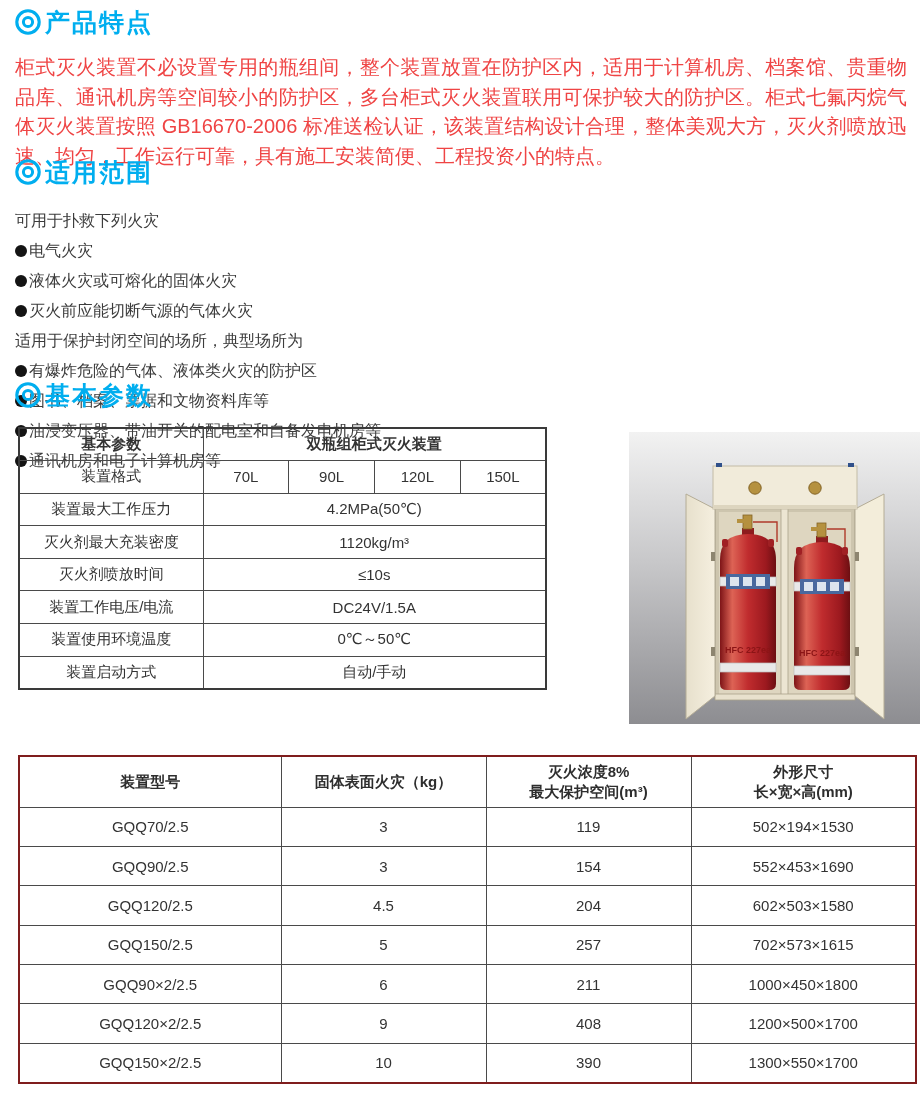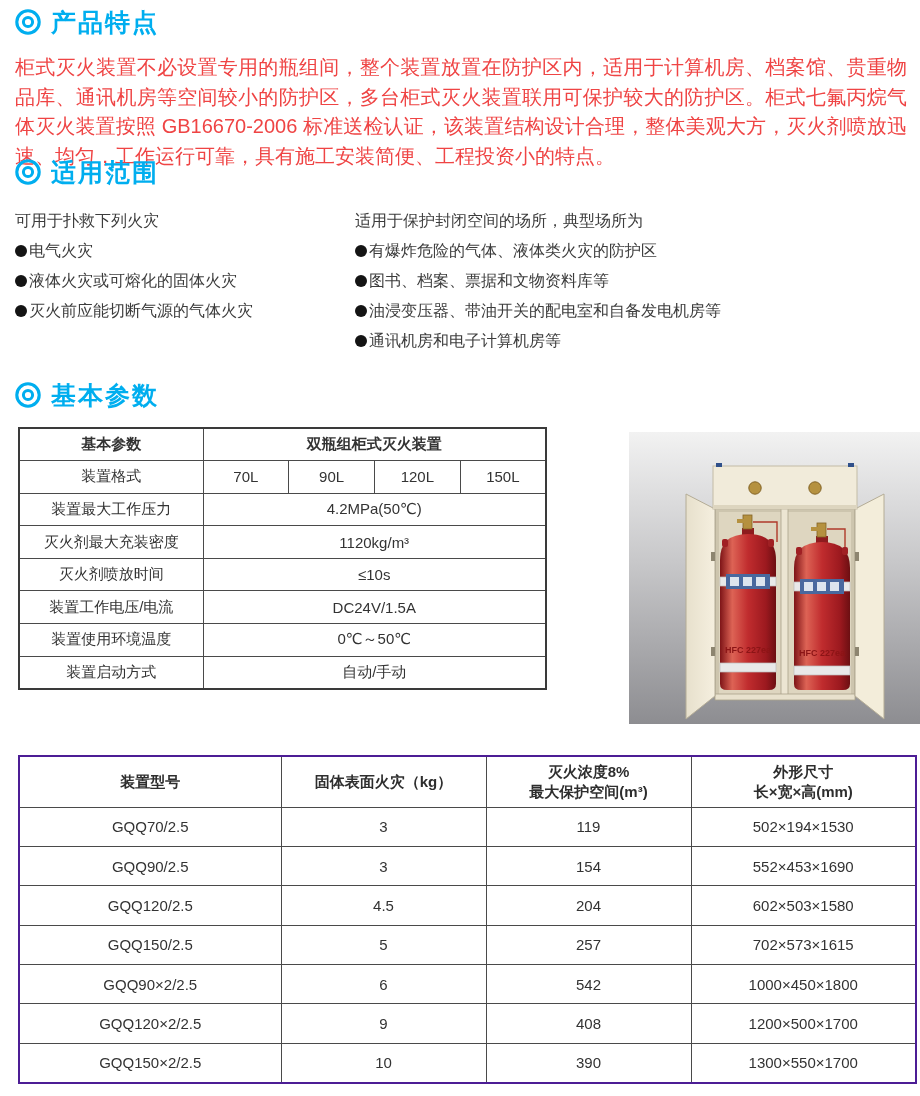--- a/index.html
+++ b/index.html
@@ -15,21 +15,21 @@
     background: #ffffff;
     overflow: hidden;
   }
 
   
   .sec-title {
     position: absolute;
     left: 14px;
     display: flex;
     align-items: center;
-    gap: 9px;
+    gap: 3px;
   }
   .sec-title h2 {
     font-size: 25px;
     font-weight: 700;
     letter-spacing: 2px;
     color: #00aeef;
     line-height: 1;
   }
   .bullseye { width: 28px; height: 28px; display: block; }
 
@@ -45,20 +45,21 @@
     color: #ef4444;
   }
 
   
   .scope-cols {
     position: absolute;
     left: 15px;
     top: 206px;
     width: 892px;
     display: flex;
+    flex-direction: column;
   }
   .scope-col { width: 340px; font-size: 16px; color: #3c3c3c; }
   .scope-col.right { width: 552px; font-family: Liberation Serif, serif; }
   .scope-line {
     height: 30px;
     display: flex;
     align-items: center;
   }
   .dot {
     width: 12px; height: 12px;
@@ -88,21 +89,21 @@
     font-size: 15px;
     border: 2px solid #3a3a3a;
   }
   .t1 td { height: 32.6px; }
   .t1 .hd { font-weight: 700; }
   .t2 {
     position: absolute;
     left: 18px; top: 755px;
     width: 897px;
     font-size: 15px;
-    border: 2px solid #4c1d95;
+    border: 2px solid #7f1d1d;
   }
   .t2 th {
     height: 51px;
     font-weight: 700;
     white-space: pre-line;
     line-height: 1.35;
     color: #2e2e2e;
   }
   .t2 td { height: 39.4px; }
 
@@ -348,21 +349,21 @@
       </tr>
       <tr>
         <td>GQQ150/2.5</td>
         <td>5</td>
         <td>257</td>
         <td>702×573×1615</td>
       </tr>
       <tr>
         <td>GQQ90×2/2.5</td>
         <td>6</td>
-        <td>542</td>
+        <td>211</td>
         <td>1000×450×1800</td>
       </tr>
       <tr>
         <td>GQQ120×2/2.5</td>
         <td>9</td>
         <td>408</td>
         <td>1200×500×1700</td>
       </tr>
       <tr>
         <td>GQQ150×2/2.5</td>

